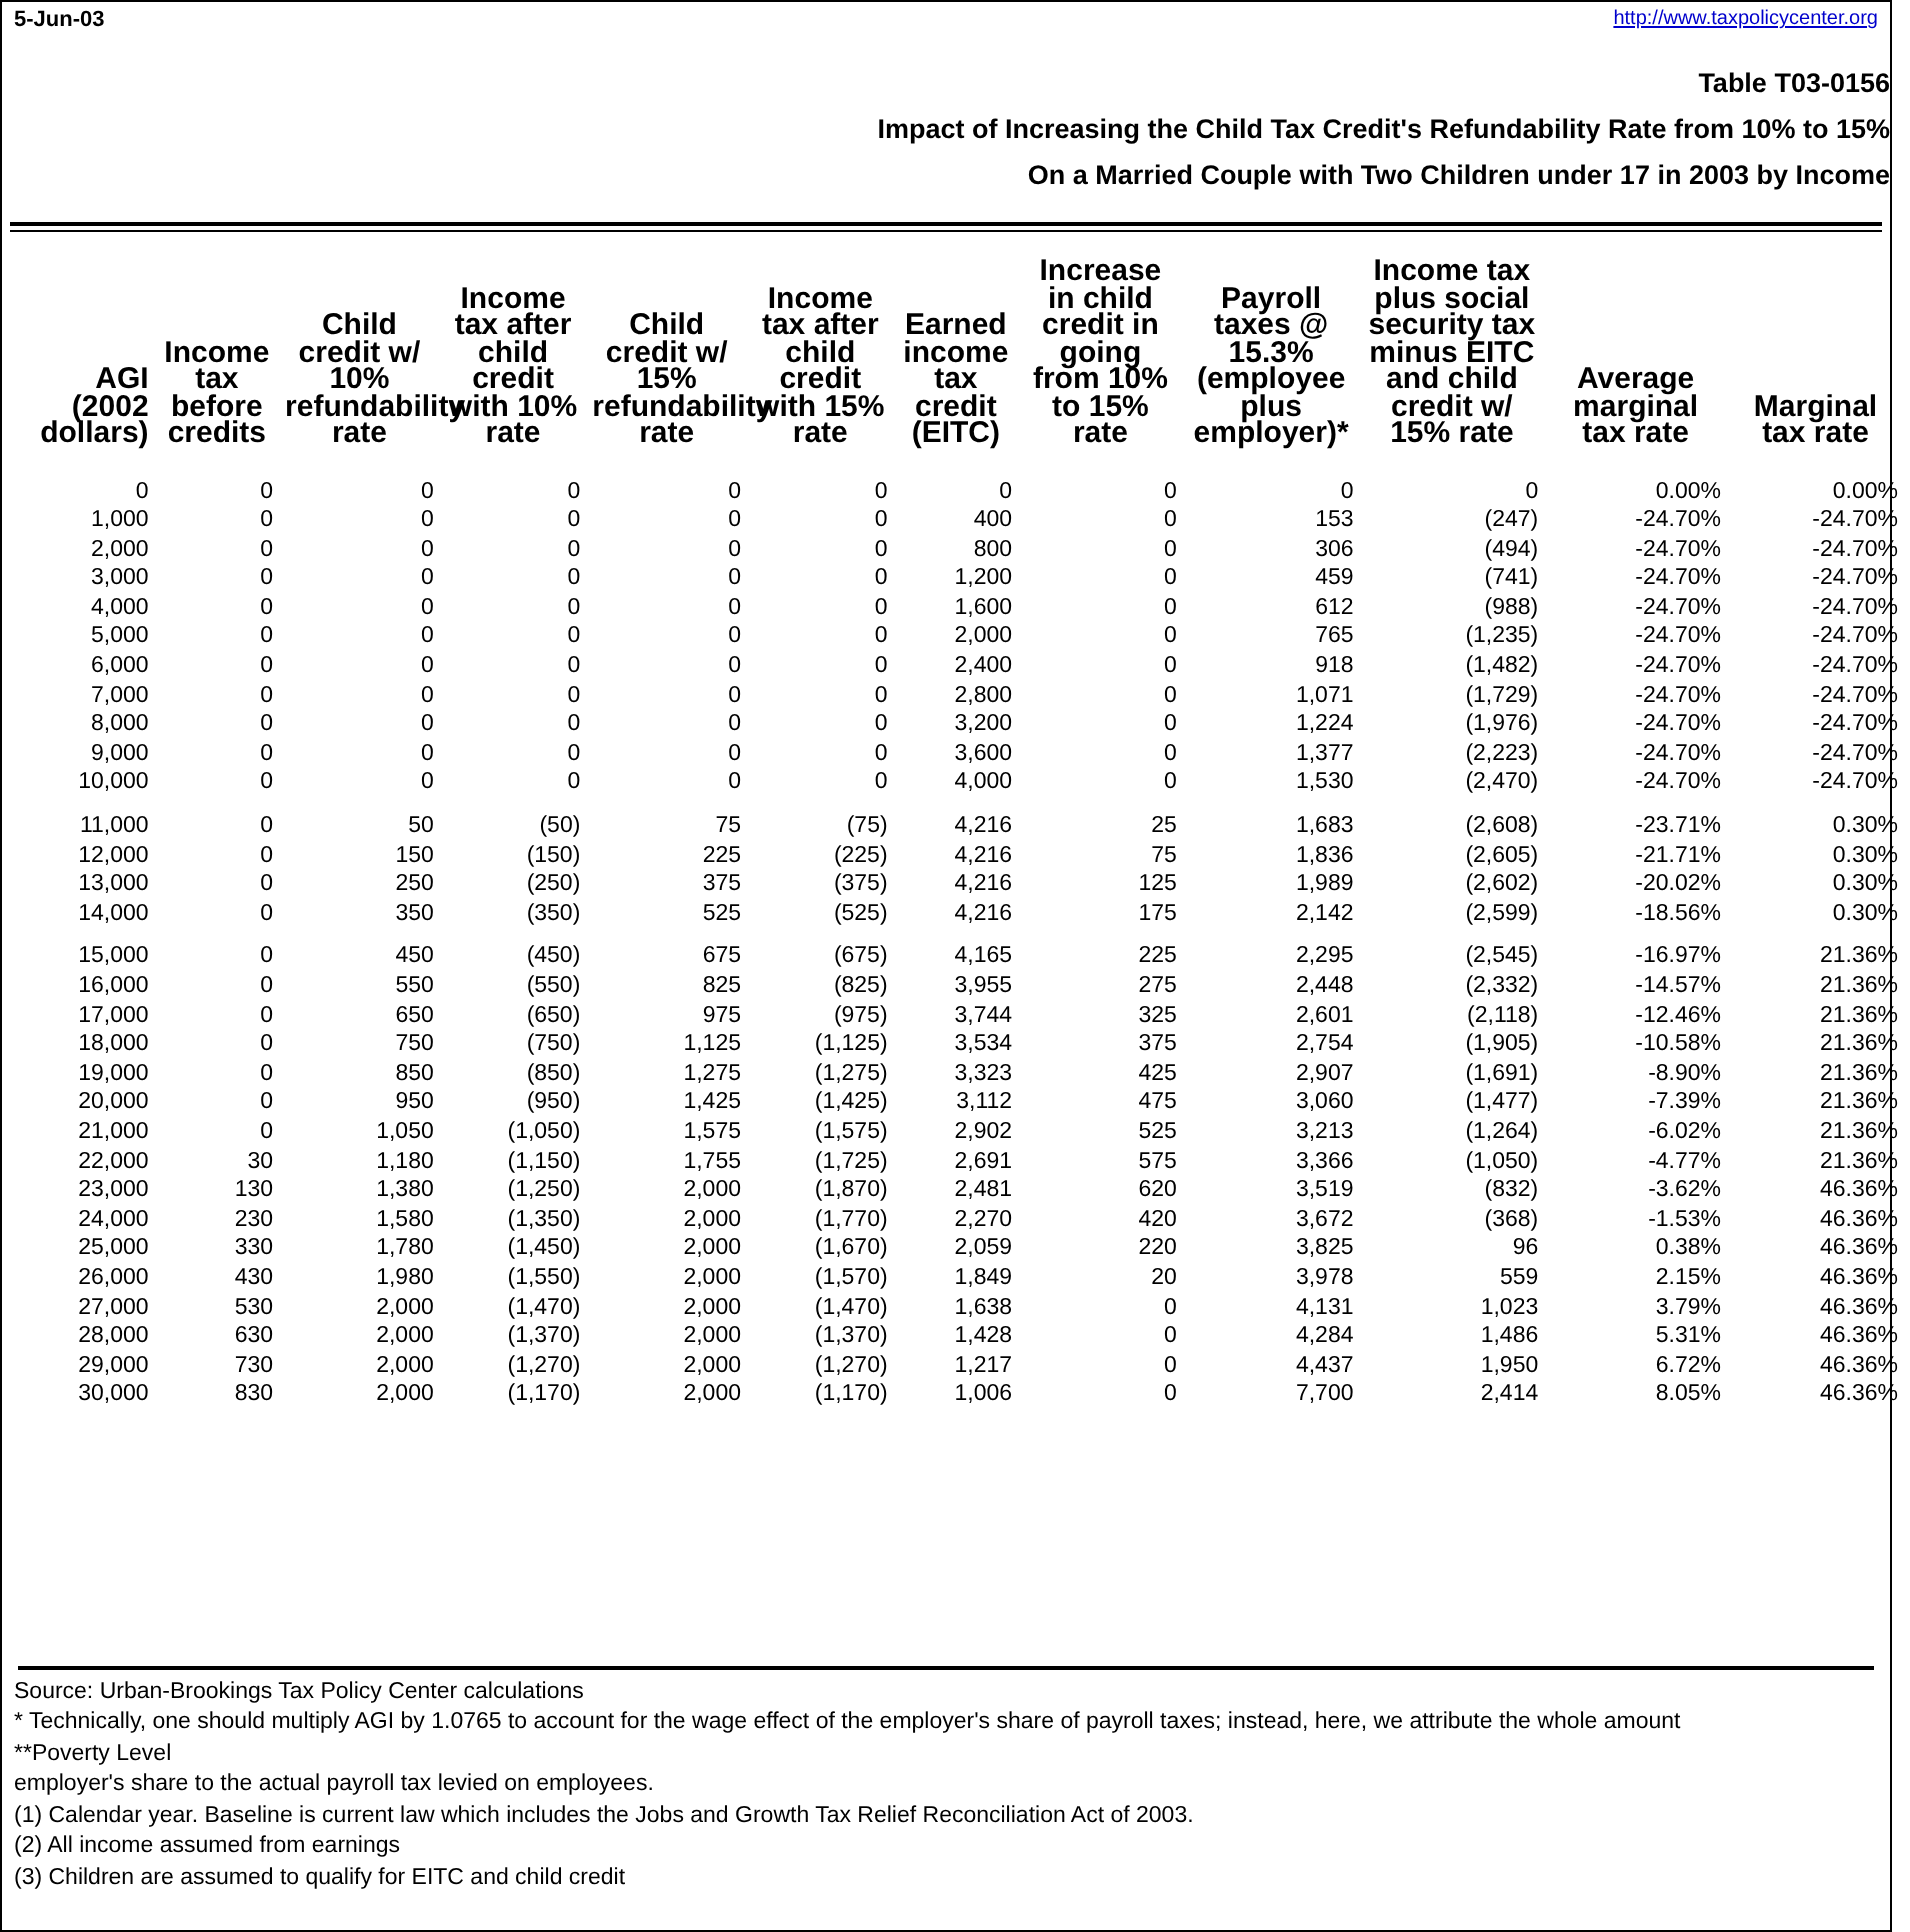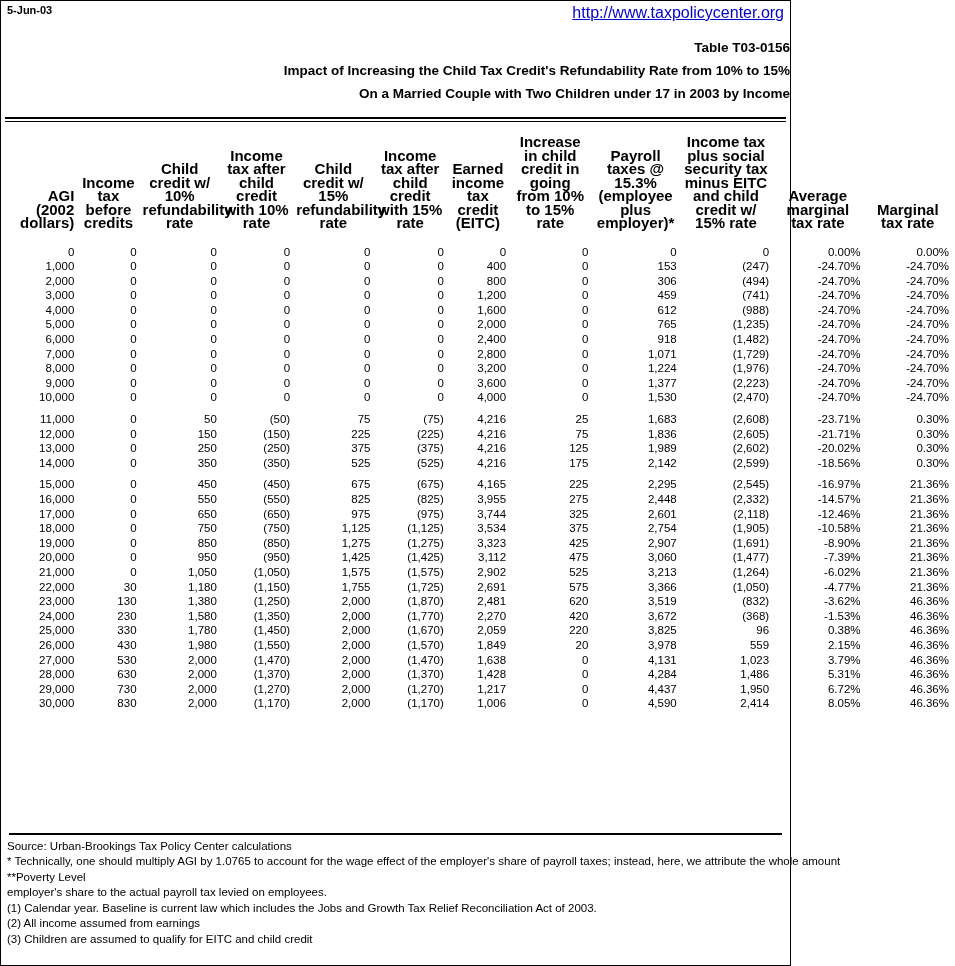--- a/index.html
+++ b/index.html
@@ -9,40 +9,40 @@
   }
   body {
     width: 955px;
     height: 966px;
     font-family: "Liberation Sans", sans-serif;
     color: #000000;
     position: relative;
     overflow: hidden;
   }
   .page {
-    width: 791px;
+    width: 946px;
     height: 966px;
     border: 1px solid #000000;
     box-sizing: border-box;
     position: relative;
   }
   .topbar {
     display: flex;
     justify-content: space-between;
     align-items: flex-start;
     padding: 3px 6px 0 6px;
     font-size: 11px;
     font-weight: bold;
   }
   .topbar .date {
     font-size: 11px;
     font-weight: bold;
   }
   .topbar .url {
-    font-size: 16px;
+    font-size: 10px;
     color: #0000cc;
     text-decoration: underline;
     font-weight: normal;
   }
   .titles {
     text-align: right;
     margin-top: 14px;
   }
   .title-line {
     font-size: 13.5px;
@@ -611,21 +611,21 @@
           </tr>
           <tr>
             <td>30,000</td>
             <td>830</td>
             <td>2,000</td>
             <td>(1,170)</td>
             <td>2,000</td>
             <td>(1,170)</td>
             <td>1,006</td>
             <td>0</td>
-            <td>4,590</td>
+            <td>7,700</td>
             <td>2,414</td>
             <td>8.05%</td>
             <td>46.36%</td>
           </tr>
         </tbody>
     </table>
   </div>
 
   <div style="position:absolute; left:4px; right:4px; bottom:130px;">
     <div class="rule"></div>

